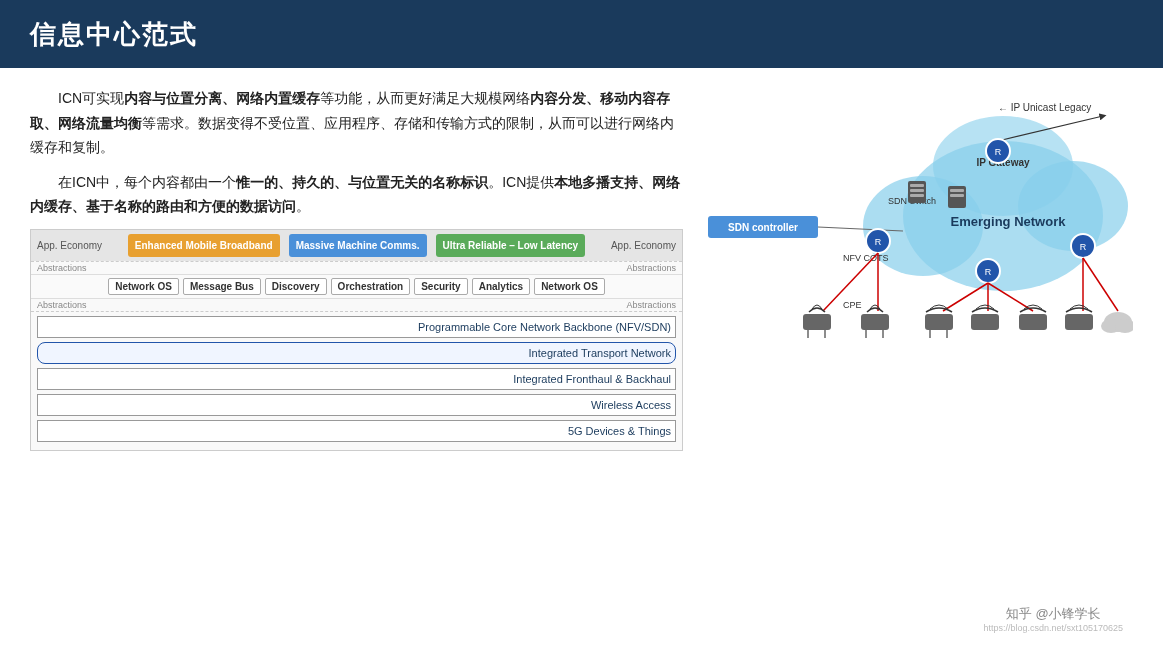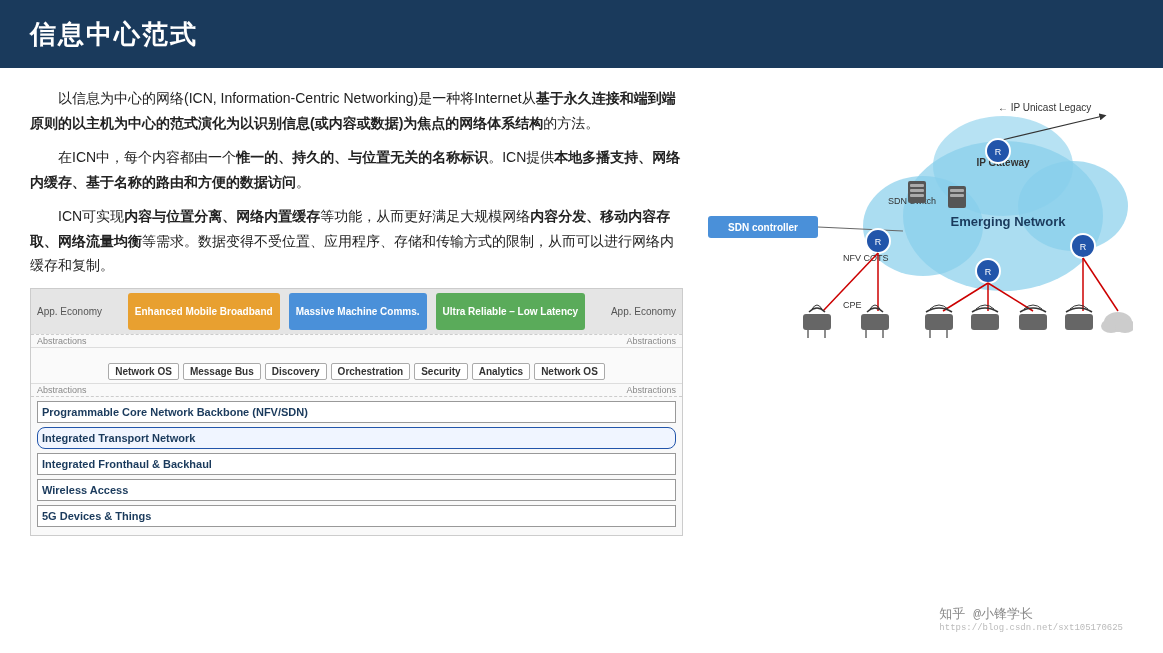--- a/index.html
+++ b/index.html
@@ -49,21 +49,21 @@
       font-weight: bold;
     }
     .diagram-container {
       margin-top: 8px;
       border: 1px solid #ccc;
       background: #f9f9f9;
       width: 100%;
     }
     .arch-tag {
       display: inline-block;
-      padding: 13px 7px;
+      padding: 6px 7px;
       border-radius: 3px;
       font-size: 10px;
       font-weight: bold;
       margin: 2px 3px;
     }
     .tag-orange { background: #e8a030; color: #fff; }
     .tag-blue { background: #4a90d9; color: #fff; }
     .tag-green { background: #5aab5a; color: #fff; }
 
     .row-apps {
@@ -96,35 +96,34 @@
     }
     .service-tag {
       display: inline-block;
       padding: 2px 6px;
       border: 1px solid #aaa;
       border-radius: 2px;
       font-size: 10px;
       font-weight: bold;
       color: #333;
       background: #fff;
-      margin-top: 12px;
     }
     .row-layers {
       display: flex;
       flex-direction: column;
     }
     .layer-row {
       display: flex;
       align-items: center;
-      justify-content: flex-start;
+      justify-content: flex-end;
       border: 1.5px solid #999;
       margin: 2px 6px;
       padding: 4px;
       font-size: 11px;
-      font-weight: bold;
+      font-weight: normal;
       color: #1a3a5c;
       background: #fff;
       text-align: center;
     }
     .layer-highlighted {
       background: #f0f5ff;
       border-color: #2255aa;
       border-radius: 8px;
     }
 
@@ -133,45 +132,41 @@
       width: 100%;
       height: 340px;
       position: relative;
     }
     .watermark {
       position: absolute;
       bottom: 10px;
       right: 10px;
       font-size: 11px;
       color: #999;
-      text-align: left;
-      font-family: Liberation Mono, monospace;
+      text-align: center;
     }
   </style>
 </head>
 <body>
 
 <div class="header">
   <span class="header-title">信息中心范式</span>
 </div>
 
 <div class="main-content">
 
   <div class="left-panel">
 
+
     <p class="text-block">
-      <span>以信息为中心的网络(ICN, Information-Centric Networking)是一种将Internet从</span><span class="bold">基于永久连接和端到端原则的以主机为中心的范式演化为以识别信息(或内容或数据)为焦点的网络体系结构</span><span>的方法。</span>
+      <span>ICN可实现</span><span class="bold">内容与位置分离、网络内置缓存</span><span>等功能，从而更好满足大规模网络</span><span class="bold">内容分发、移动内容存取、网络流量均衡</span><span>等需求。数据变得不受位置、应用程序、存储和传输方式的限制，从而可以进行网络内缓存和复制。</span>
     </p>
 
     <p class="text-block">
       <span>在ICN中，每个内容都由一个</span><span class="bold">惟一的、持久的、与位置无关的名称标识</span><span>。ICN提供</span><span class="bold">本地多播支持、网络内缓存、基于名称的路由和方便的数据访问</span><span>。</span>
-    </p>
-
-    <p class="text-block">
-      <span>ICN可实现</span><span class="bold">内容与位置分离、网络内置缓存</span><span>等功能，从而更好满足大规模网络</span><span class="bold">内容分发、移动内容存取、网络流量均衡</span><span>等需求。数据变得不受位置、应用程序、存储和传输方式的限制，从而可以进行网络内缓存和复制。</span>
     </p>
 
 
     <div class="diagram-container">
 
       <div class="row-apps">
         <span style="font-size:10px;color:#555;">App. Economy</span>
         <div style="display:flex;gap:3px;">
           <span class="arch-tag tag-orange">Enhanced Mobile Broadband</span>
           <span class="arch-tag tag-blue">Massive Machine Comms.</span>

